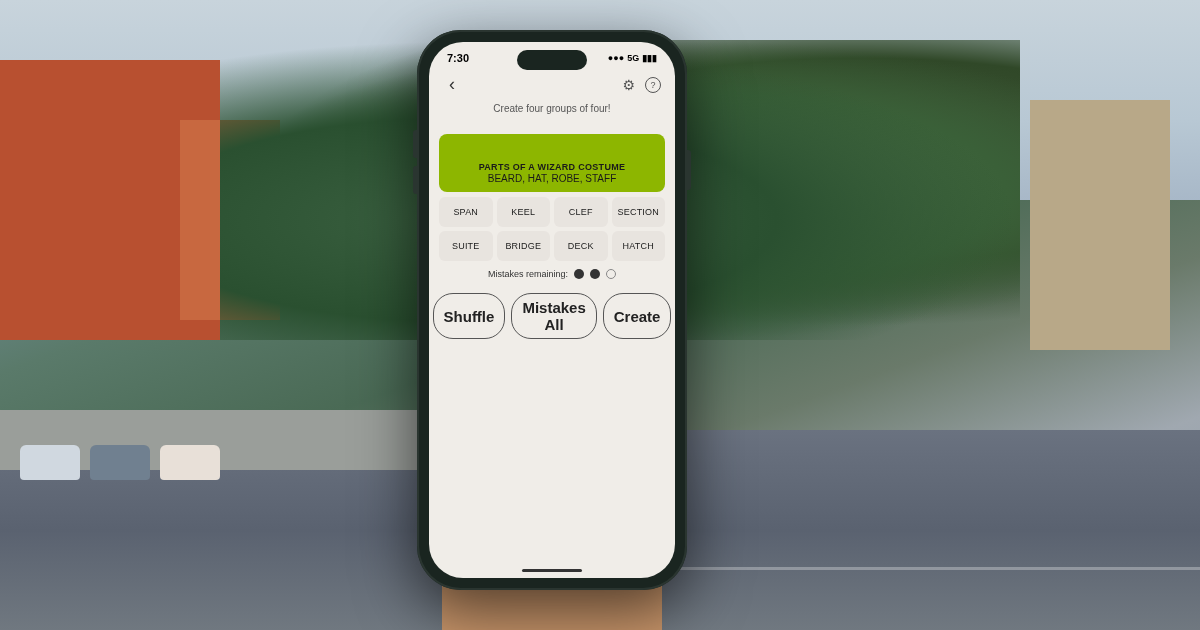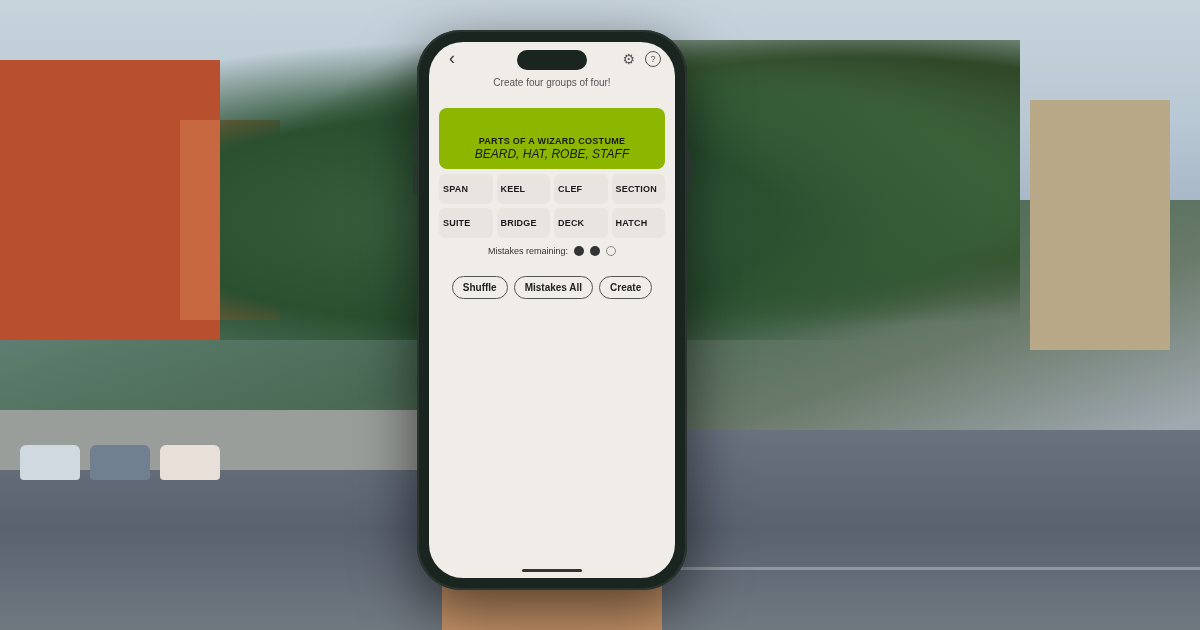--- a/index.html
+++ b/index.html
@@ -232,52 +232,51 @@
     }
     .group-title {
       font-size: 9px;
       font-weight: 800;
       text-transform: uppercase;
       color: #1a1a1a;
       letter-spacing: 0.3px;
       margin-top: 20px;
     }
     .group-items {
-      font-size: 12px;
+      font-size: 10px;
       color: #1a1a1a;
       margin-top: 1px;
-      font-style: italic;
     }
 
     
     .word-grid {
       display: grid;
       grid-template-columns: repeat(4, 1fr);
       gap: 4px;
       margin-bottom: 8px;
     }
     .word-tile {
       background: #e8e4df;
       border-radius: 6px;
       padding: 10px 4px;
-      text-align: left;
+      text-align: center;
       font-size: 9px;
-      font-weight: 700;
+      font-weight: 400;
       text-transform: uppercase;
       color: #1a1a1a;
       letter-spacing: 0.2px;
     }
 
     
     .mistakes-row {
       display: flex;
       align-items: center;
       justify-content: center;
       gap: 6px;
-      margin-bottom: 20px;
+      margin-bottom: 14px;
       font-size: 9px;
       color: #333;
     }
     .mistake-dot {
       width: 10px;
       height: 10px;
       background: #333;
       border-radius: 50%;
       display: inline-block;
     }
@@ -290,21 +289,21 @@
     .action-buttons {
       display: flex;
       justify-content: center;
       gap: 6px;
     }
     .action-btn {
       border: 1.5px solid #555;
       background: transparent;
       border-radius: 20px;
       padding: 5px 10px;
-      font-size: 10px;
+      font-size: 15px;
       font-weight: 600;
       color: #222;
       cursor: pointer;
     }
 
     
     .home-indicator {
       position: absolute;
       bottom: 6px;
       left: 50%;
@@ -366,20 +365,28 @@
 
   <div class="phone">
     <div class="power-btn"></div>
     <div class="vol-up"></div>
     <div class="vol-down"></div>
 
     <div class="phone-screen">
 
       <div class="dynamic-island"></div>
 
+      <div class="status-bar">
+        <span class="status-time">7:30</span>
+        <div class="status-icons">
+          <span>●●●</span>
+          <span>5G</span>
+          <span>▮▮▮</span>
+        </div>
+      </div>
 
       <div class="app-content">
 
         <div class="nav-bar">
           <span class="nav-back">‹</span>
           <div class="nav-icons">
             <span>⚙</span>
             <span style="border:1.5px solid #555;border-radius:50%;width:16px;height:16px;display:flex;align-items:center;justify-content:center;font-size:9px">?</span>
           </div>
         </div>

